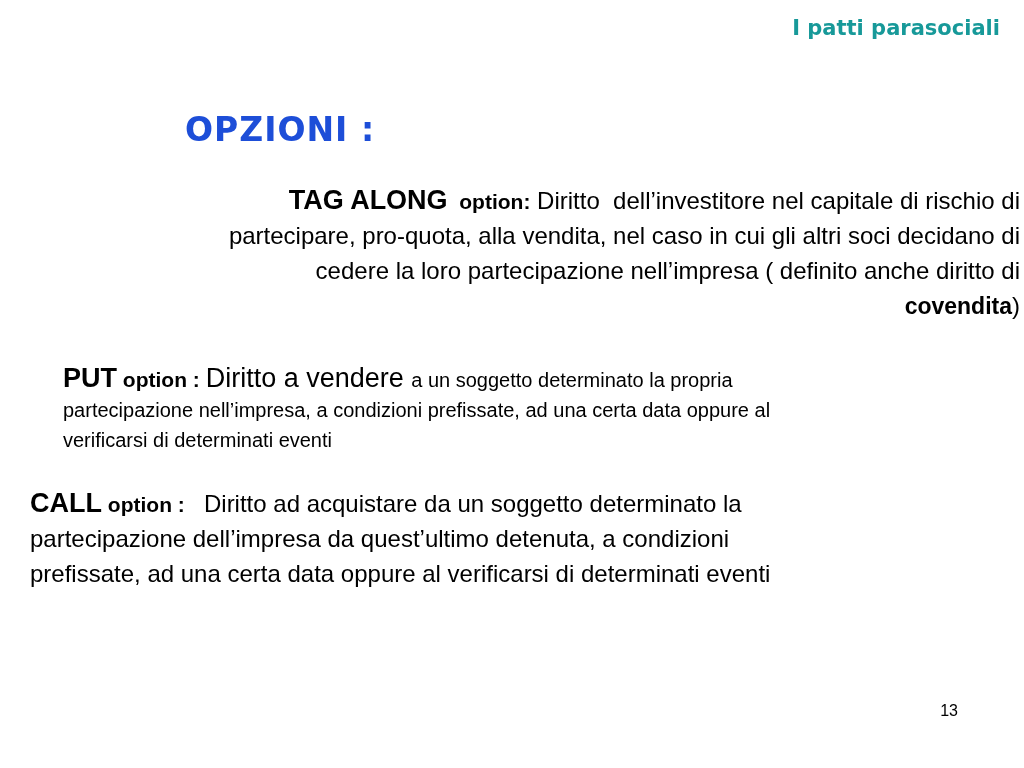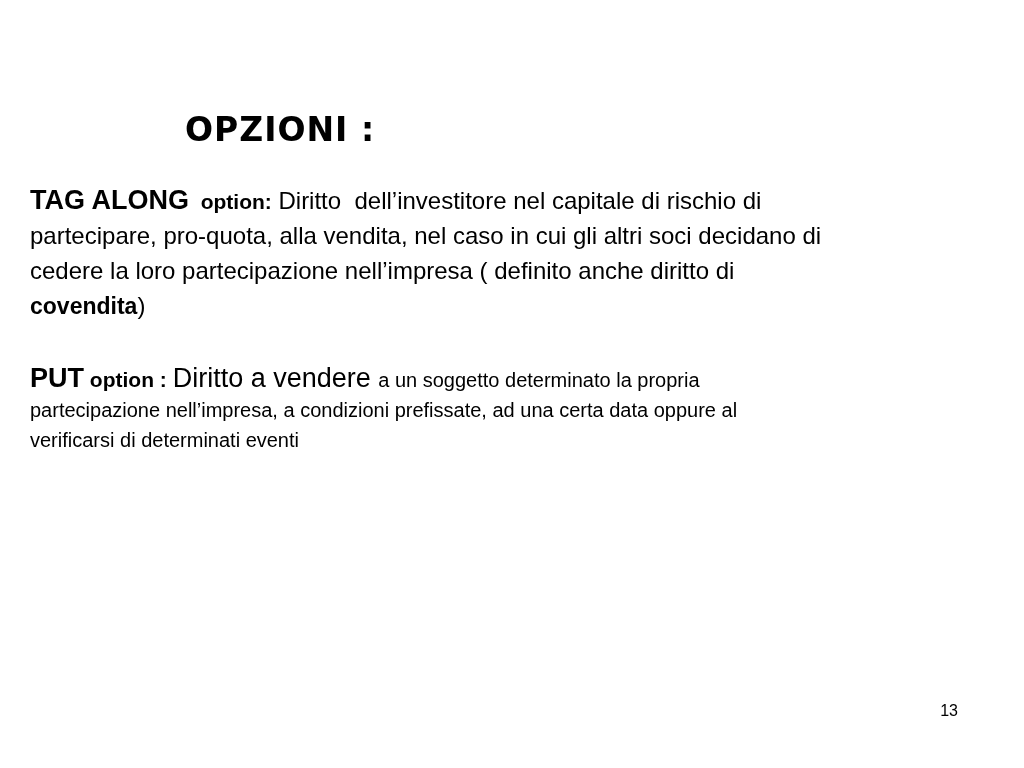--- a/index.html
+++ b/index.html
@@ -23,39 +23,39 @@
     color: var(--teal, #179999);
     letter-spacing: 0px;
   }
 
   .slide-title {
     position: absolute;
     left: 185px; top: 110px;
     font-family: "DejaVu Sans", sans-serif;
     font-weight: bold;
     font-size: 33px;
-    color: #000000;
+    color: #1d4ed8;
     letter-spacing: 1px;
     text-align: right;
   }
 
   .body-text {
     position: absolute;
     left: 30px; top: 184px;
     width: 990px;
     color: #000000;
     font-family: "Liberation Sans", sans-serif;
   }
 
   .paragraph {
     white-space: pre-wrap;
     color: #000000;
   }
-  .p-tag  { line-height: 32px; }
-  .p-put  { line-height: 29px; margin-top: 39px; }
+  .p-tag  { line-height: 32px; text-align: right; }
+  .p-put  { line-height: 29px; margin-top: 39px; margin-left: 33px; }
   .p-call { line-height: 32px; margin-top: 31px; }
 
   
   .seg      { color: #000000; }
   .seg.b-xl { font-weight: bold; font-size: 27px; }
   .seg.b-lg { font-weight: bold; font-size: 23px; }
   .seg.b-md { font-weight: bold; font-size: 21px; }
   .seg.r-xl { font-weight: normal; font-size: 27px; }
   .seg.r-lg { font-weight: normal; font-size: 24px; }
   .seg.r-md { font-weight: normal; font-size: 20px; }
@@ -66,28 +66,32 @@
     font-size: 16px;
     color: #000000;
     font-family: "Liberation Sans", sans-serif;
   }
 </style>
 </head>
 <body>
 
 <div class="slide">
 
+  <div class="header-label">I patti parasociali</div>
 
   <div class="slide-title">OPZIONI :</div>
 
   <div class="body-text">
     <div class="paragraph p-tag"><span class="seg b-xl">TAG ALONG</span><span class="seg b-md">  option:</span><span class="seg r-lg"> Diritto  dell’investitore nel capitale di rischio di
 partecipare, pro-quota, alla vendita, nel caso in cui gli altri soci decidano di
 cedere la loro partecipazione nell’impresa ( definito anche diritto di
 </span><span class="seg b-lg">covendita</span><span class="seg r-lg">)</span></div>
     <div class="paragraph p-put"><span class="seg b-xl">PUT</span><span class="seg b-md"> option : </span><span class="seg r-xl">Diritto a vendere </span><span class="seg r-md">a un soggetto determinato la propria
 partecipazione nell’impresa, a condizioni prefissate, ad una certa data oppure al
 verificarsi di determinati eventi</span></div>
+    <div class="paragraph p-call"><span class="seg b-xl">CALL</span><span class="seg b-md"> option : </span><span class="seg r-lg">  Diritto ad acquistare da un soggetto determinato la
+partecipazione dell’impresa da quest’ultimo detenuta, a condizioni
+prefissate, ad una certa data oppure al verificarsi di determinati eventi</span></div>
   </div>
 
   <div class="page-number">13</div>
 
 </div>
 
 </body></html>

